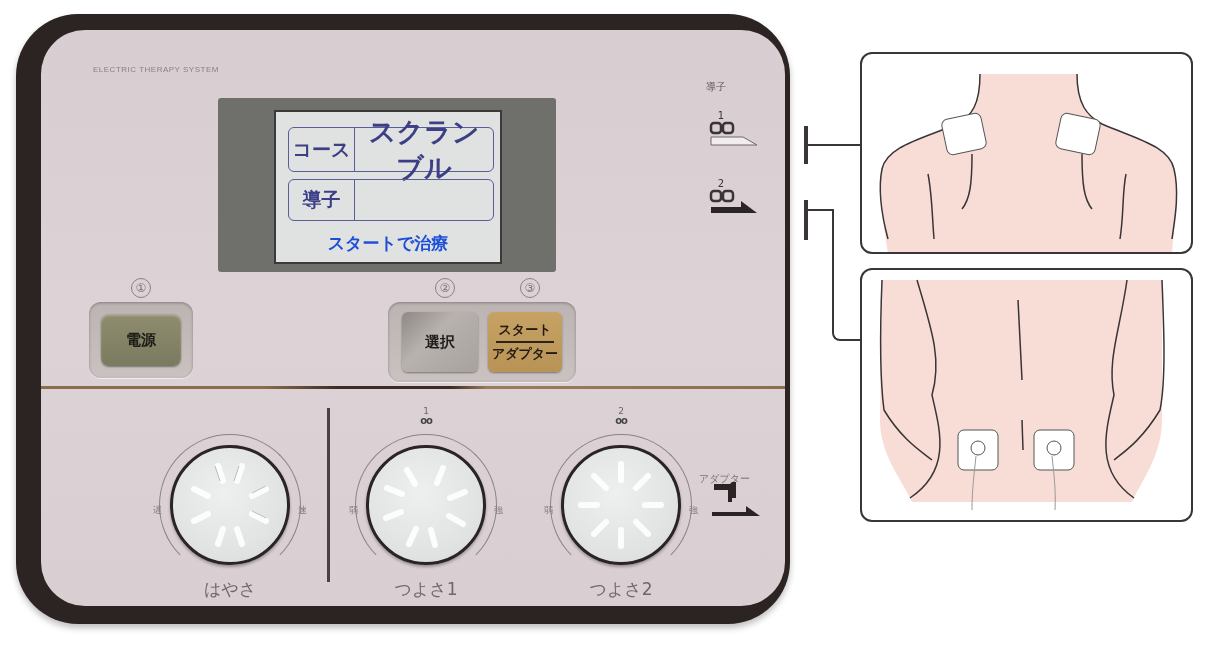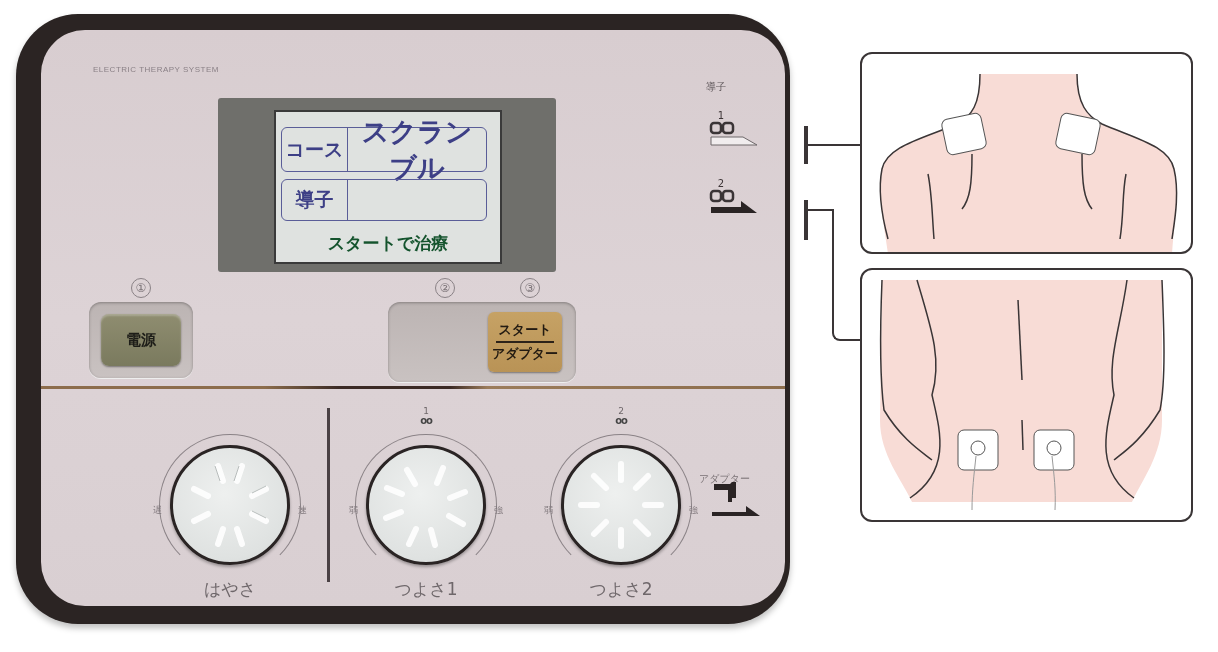--- a/index.html
+++ b/index.html
@@ -23,36 +23,36 @@
   }
   .lcd-bezel {
     position: absolute; left: 177px; top: 68px; width: 338px; height: 174px;
     background: #6f6f6b; border-radius: 3px;
   }
   .lcd {
     position: absolute; left: 56px; top: 12px; width: 228px; height: 154px;
     background: #dfe2e0; border: 2px solid #3a3a3a;
   }
   .lcd-row {
-    position: absolute; left: 5px; width: 206px; border: 1.5px solid #5a5d98;
+    position: absolute; left: 12px; width: 206px; border: 1.5px solid #5a5d98;
     border-radius: 6px; display: flex; align-items: center;
   }
   .lcd-row.r1 { top: 15px; height: 45px; }
   .lcd-row.r2 { top: 67px; height: 42px; }
   .lcd-label {
     width: 66px; height: 100%; border-right: 1.5px solid #5a5d98;
     display: flex; align-items: center; justify-content: center;
     color: #3d3f86; font-size: 19px; font-weight: bold;
   }
   .lcd-value {
     flex: 1; text-align: center; color: #3d3f86; font-size: 27px; font-weight: bold;
   }
   .lcd-msg {
     position: absolute; left: 0; right: 0; top: 120px; text-align: center;
-    color: #14532d; font-size: 17px; font-weight: bold;
+    color: #1d4ed8; font-size: 17px; font-weight: bold;
   }
   .num {
     position: absolute; font-size: 14px; color: #7c7478;
     width: 20px; height: 20px; border: 1px solid #8a8286; border-radius: 50%;
     display: flex; align-items: center; justify-content: center; font-size: 12px;
   }
   .btn-well {
     position: absolute; background: linear-gradient(180deg,#bcb4b3,#c9c2c1);
     border-radius: 12px; box-shadow: inset 0 1px 3px rgba(0,0,0,0.3), 0 1px 0 #eee;
   }
@@ -148,20 +148,21 @@
 
     <div class="num" style="left:90px;top:248px;">①</div>
     <div class="num" style="left:394px;top:248px;">②</div>
     <div class="num" style="left:479px;top:248px;">③</div>
 
     <div class="btn-well power-well">
       <div class="power-btn">電源</div>
     </div>
 
     <div class="btn-well pair-well">
+      <div class="select-btn">選択</div>
       <div class="start-btn">
         <span>スタート</span>
         <span class="line"></span>
         <span>アダプター</span>
       </div>
     </div>
 
     <div class="divider"></div>
     <div class="vdivider"></div>
 

